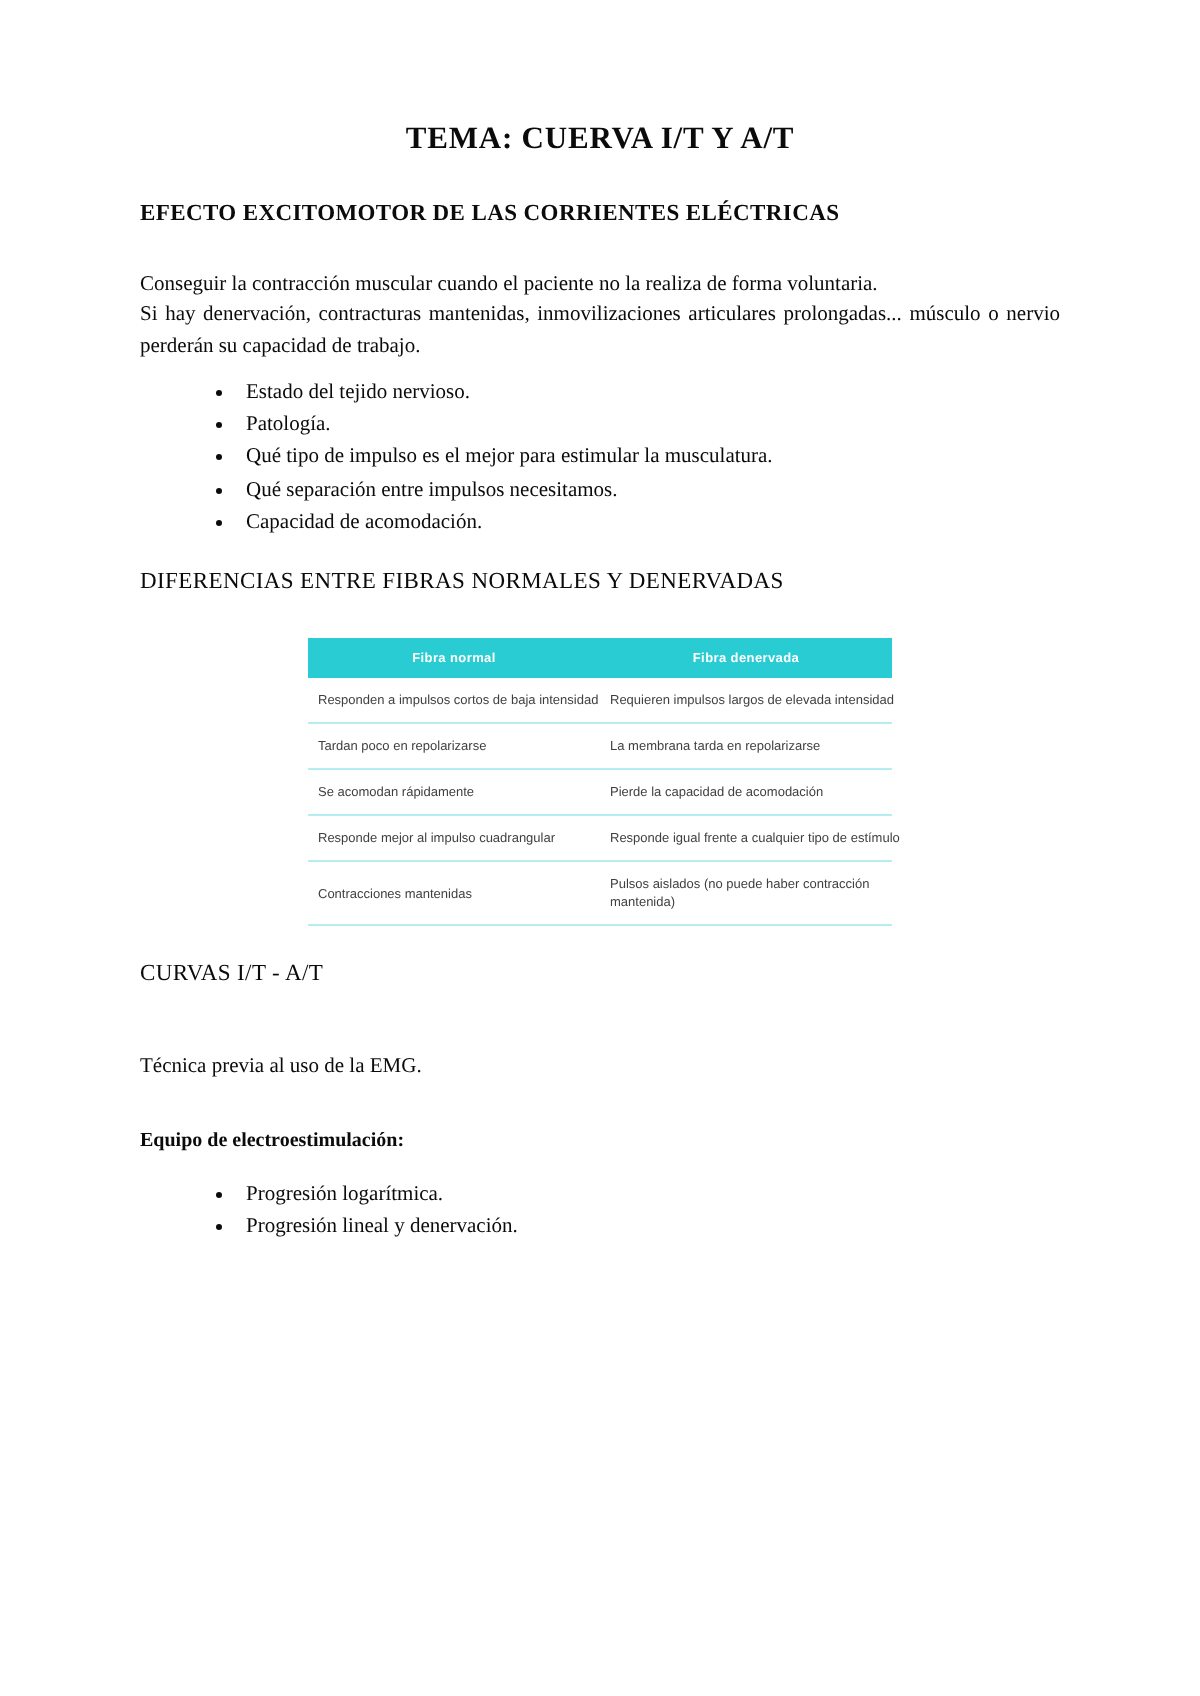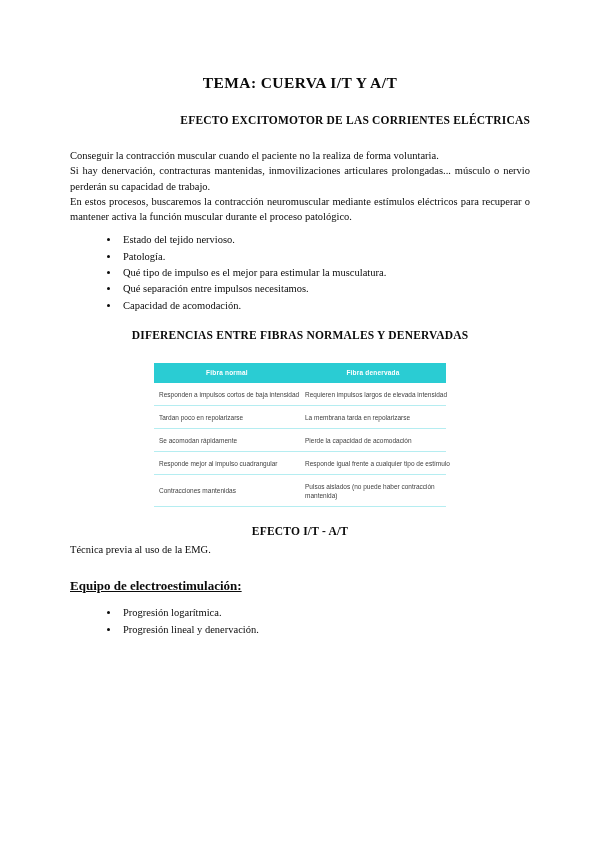--- a/index.html
+++ b/index.html
@@ -14,52 +14,52 @@
     box-sizing: border-box;
     padding: 58px 70px 0 70px;
     background: #ffffff;
     font-family: "Liberation Serif", serif;
     font-size: 10.5px;
     line-height: 15.3px;
     color: #0b0b0b;
     overflow: hidden;
   }
   .title {
-    margin: 16px;
+    margin: 3px;
     font-size: 15.5px;
     line-height: 18px;
     font-weight: bold;
     text-align: center;
     letter-spacing: 0.4px;
   }
   .subtitle {
     margin: 21px 0 21px 0;
     font-size: 11.5px;
     line-height: 14px;
     font-weight: bold;
-    text-align: right;
+    text-align: left;
     letter-spacing: 0.2px;
   }
   .para {
     margin: 0;
     text-align: justify;
   }
   .bullets {
     margin: 8px 0 0 0;
     padding: 0 0 0 50px;
   }
   .bullets li {
     padding-left: 3px;
     margin: 0 0 1px 0;
   }
   .section-heading {
     font-size: 11.5px;
     line-height: 14px;
-    font-weight: bold;
-    text-align: center;
+    font-weight: normal;
+    text-align: left;
     margin: 15px 0 0 0;
     letter-spacing: 0.2px;
   }
   .fibras-table {
     width: 292px;
     margin: 21px auto 0 auto;
     border-collapse: collapse;
     table-layout: fixed;
     font-family: "Liberation Sans", sans-serif;
   }
@@ -85,45 +85,43 @@
     vertical-align: middle;
     white-space: nowrap;
   }
   .fibras-table tr.wrap-row td.wrap-cell {
     white-space: normal;
   }
   .curvas-heading {
     margin-top: 17px;
   }
   .after-heading-gap {
-    margin-top: 4px;
+    margin-top: 32px;
   }
   .subhead {
     margin: 22px 0 0 0;
-    font-size: 13px;
+    font-size: 10px;
     line-height: 14px;
     font-weight: bold;
-    text-decoration: underline;
   }
   .subhead-bullets {
     margin-top: 12px;
   }
 </style>
 </head>
 <body>
 
 <div class="page">
 
   <h1 class="title">TEMA: CUERVA I/T Y A/T</h1>
 
   <h2 class="subtitle">EFECTO EXCITOMOTOR DE LAS CORRIENTES ELÉCTRICAS</h2>
 
   <p class="para">Conseguir la contracción muscular cuando el paciente no la realiza de forma voluntaria.</p>
   <p class="para">Si hay denervación, contracturas mantenidas, inmovilizaciones articulares prolongadas... músculo o nervio perderán su capacidad de trabajo.</p>
-  <p class="para">En estos procesos, buscaremos la contracción neuromuscular mediante estímulos eléctricos para recuperar o mantener activa la función muscular durante el proceso patológico.</p>
 
   <ul class="bullets">
     <li>Estado del tejido nervioso.</li>
     <li>Patología.</li>
     <li>Qué tipo de impulso es el mejor para estimular la musculatura.</li>
     <li>Qué separación entre impulsos necesitamos.</li>
     <li>Capacidad de acomodación.</li>
   </ul>
 
   <h2 class="section-heading">DIFERENCIAS ENTRE FIBRAS NORMALES Y DENERVADAS</h2>
@@ -152,21 +150,21 @@
         <td>Responde mejor al impulso cuadrangular</td>
         <td>Responde igual frente a cualquier tipo de estímulo</td>
       </tr>
       <tr class="wrap-row">
         <td>Contracciones mantenidas</td>
         <td class="wrap-cell">Pulsos aislados (no puede haber contracción mantenida)</td>
       </tr>
     </tbody>
   </table>
 
-  <h2 class="section-heading curvas-heading">EFECTO I/T - A/T</h2>
+  <h2 class="section-heading curvas-heading">CURVAS I/T - A/T</h2>
 
   <p class="para after-heading-gap">Técnica previa al uso de la EMG.</p>
 
   <h3 class="subhead">Equipo de electroestimulación:</h3>
 
 
 
   <ul class="bullets subhead-bullets">
     <li>Progresión logarítmica.</li>
     <li>Progresión lineal y denervación.</li>

